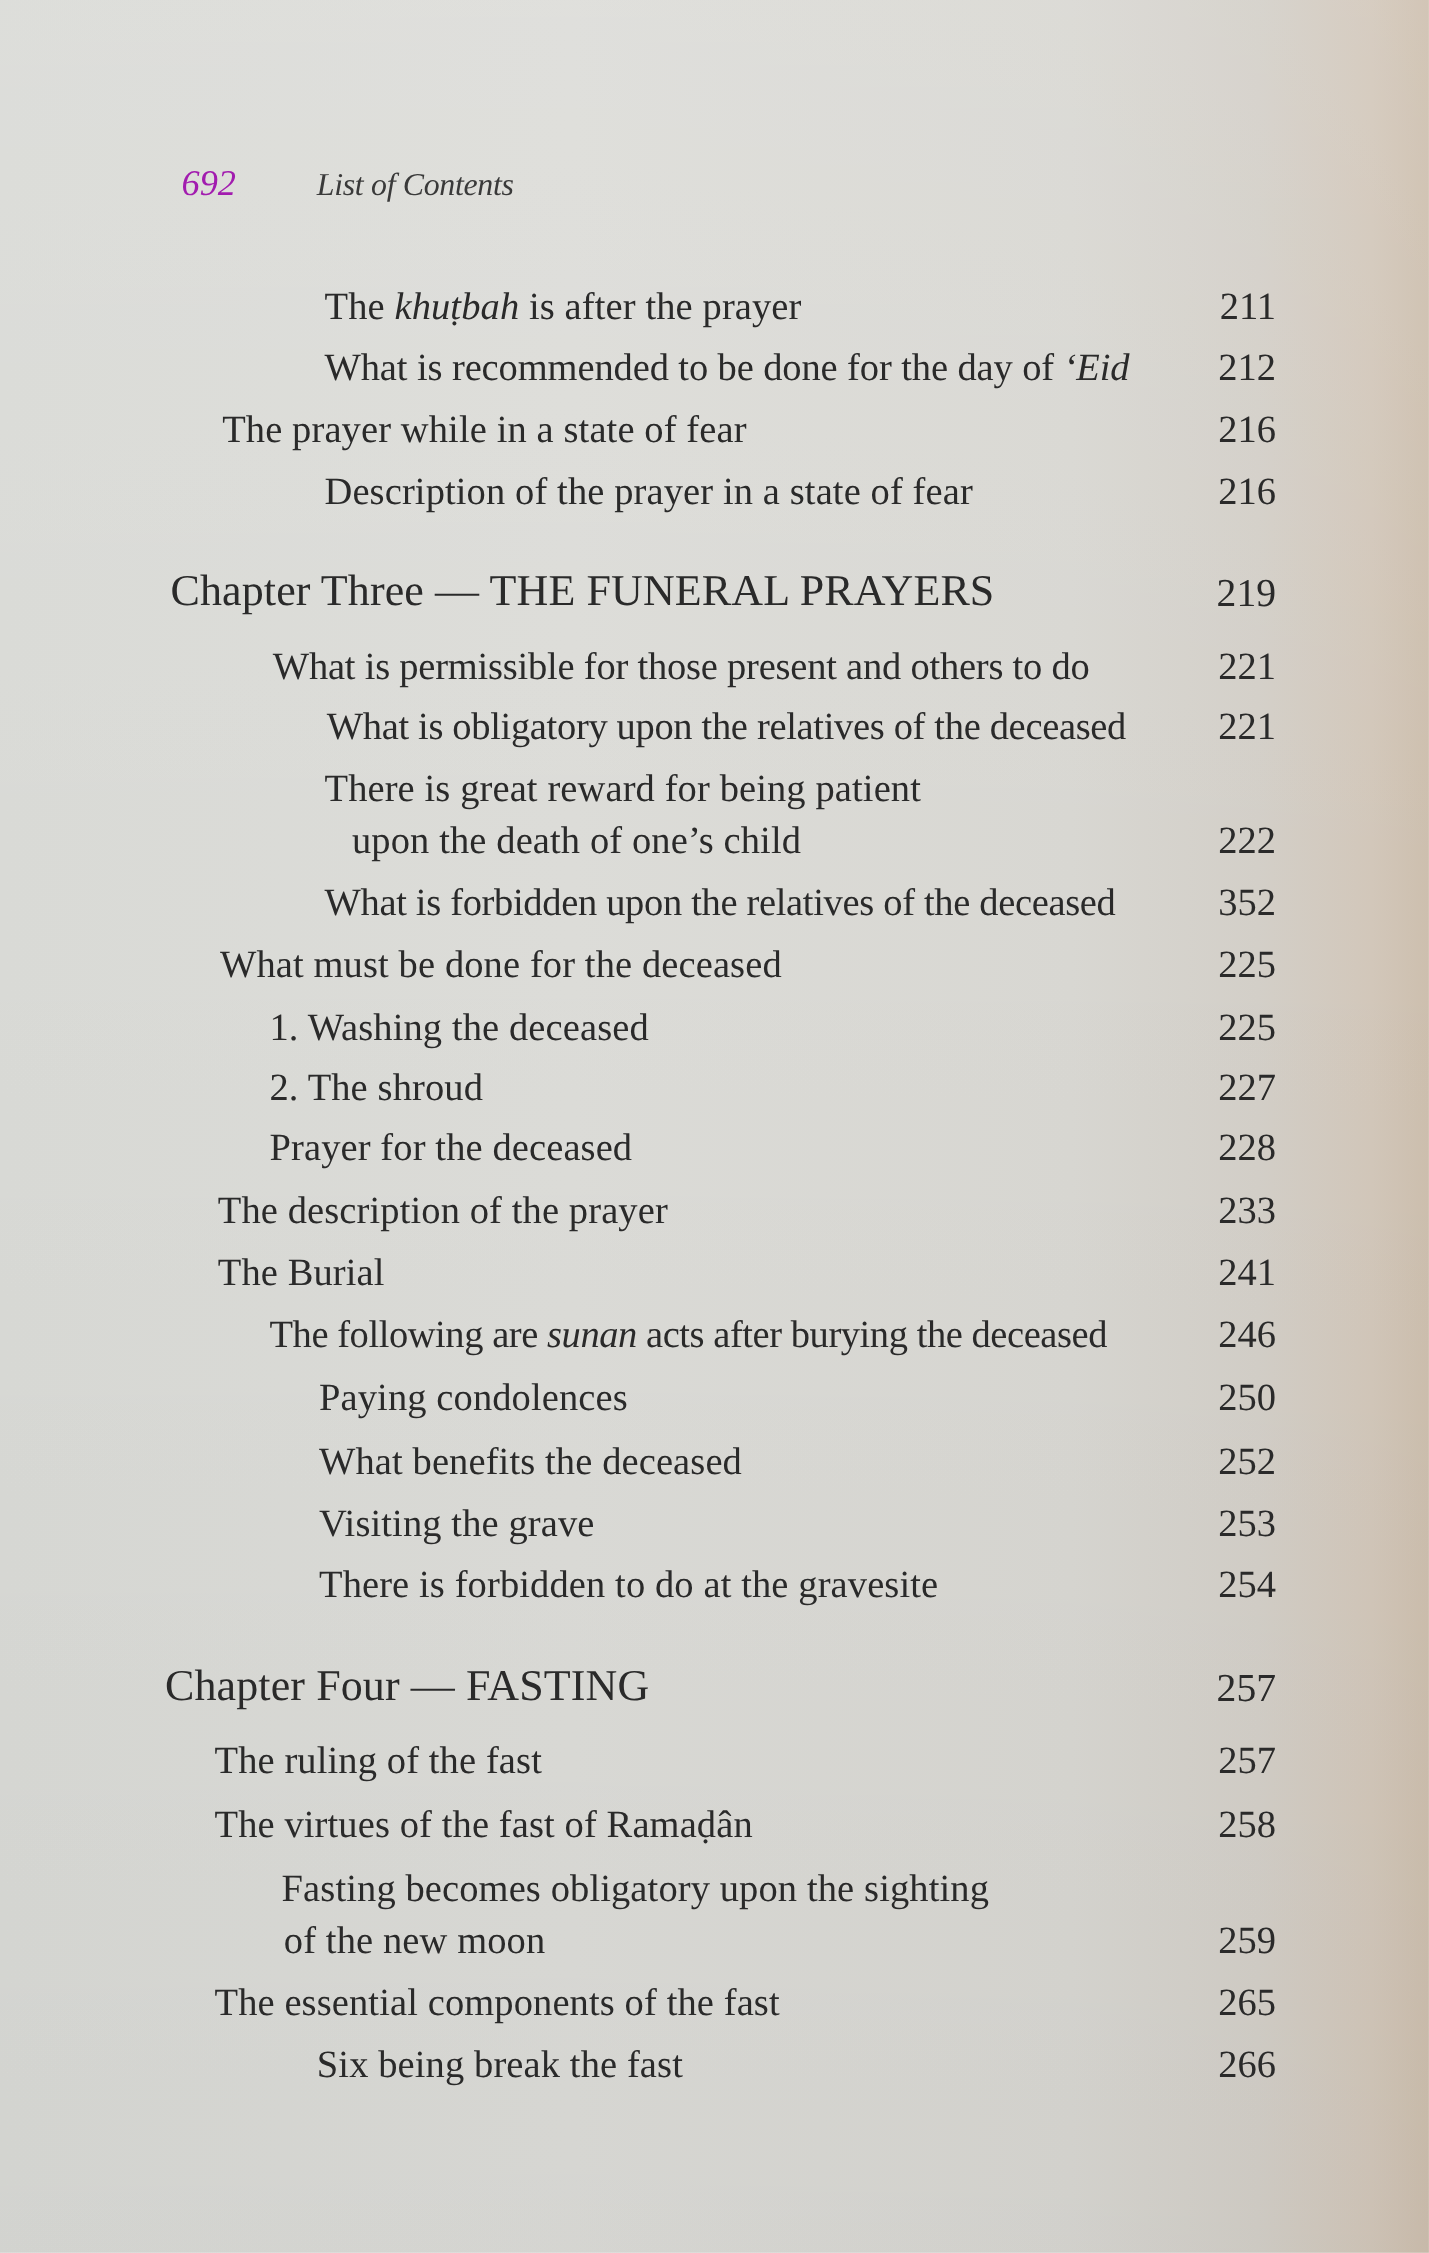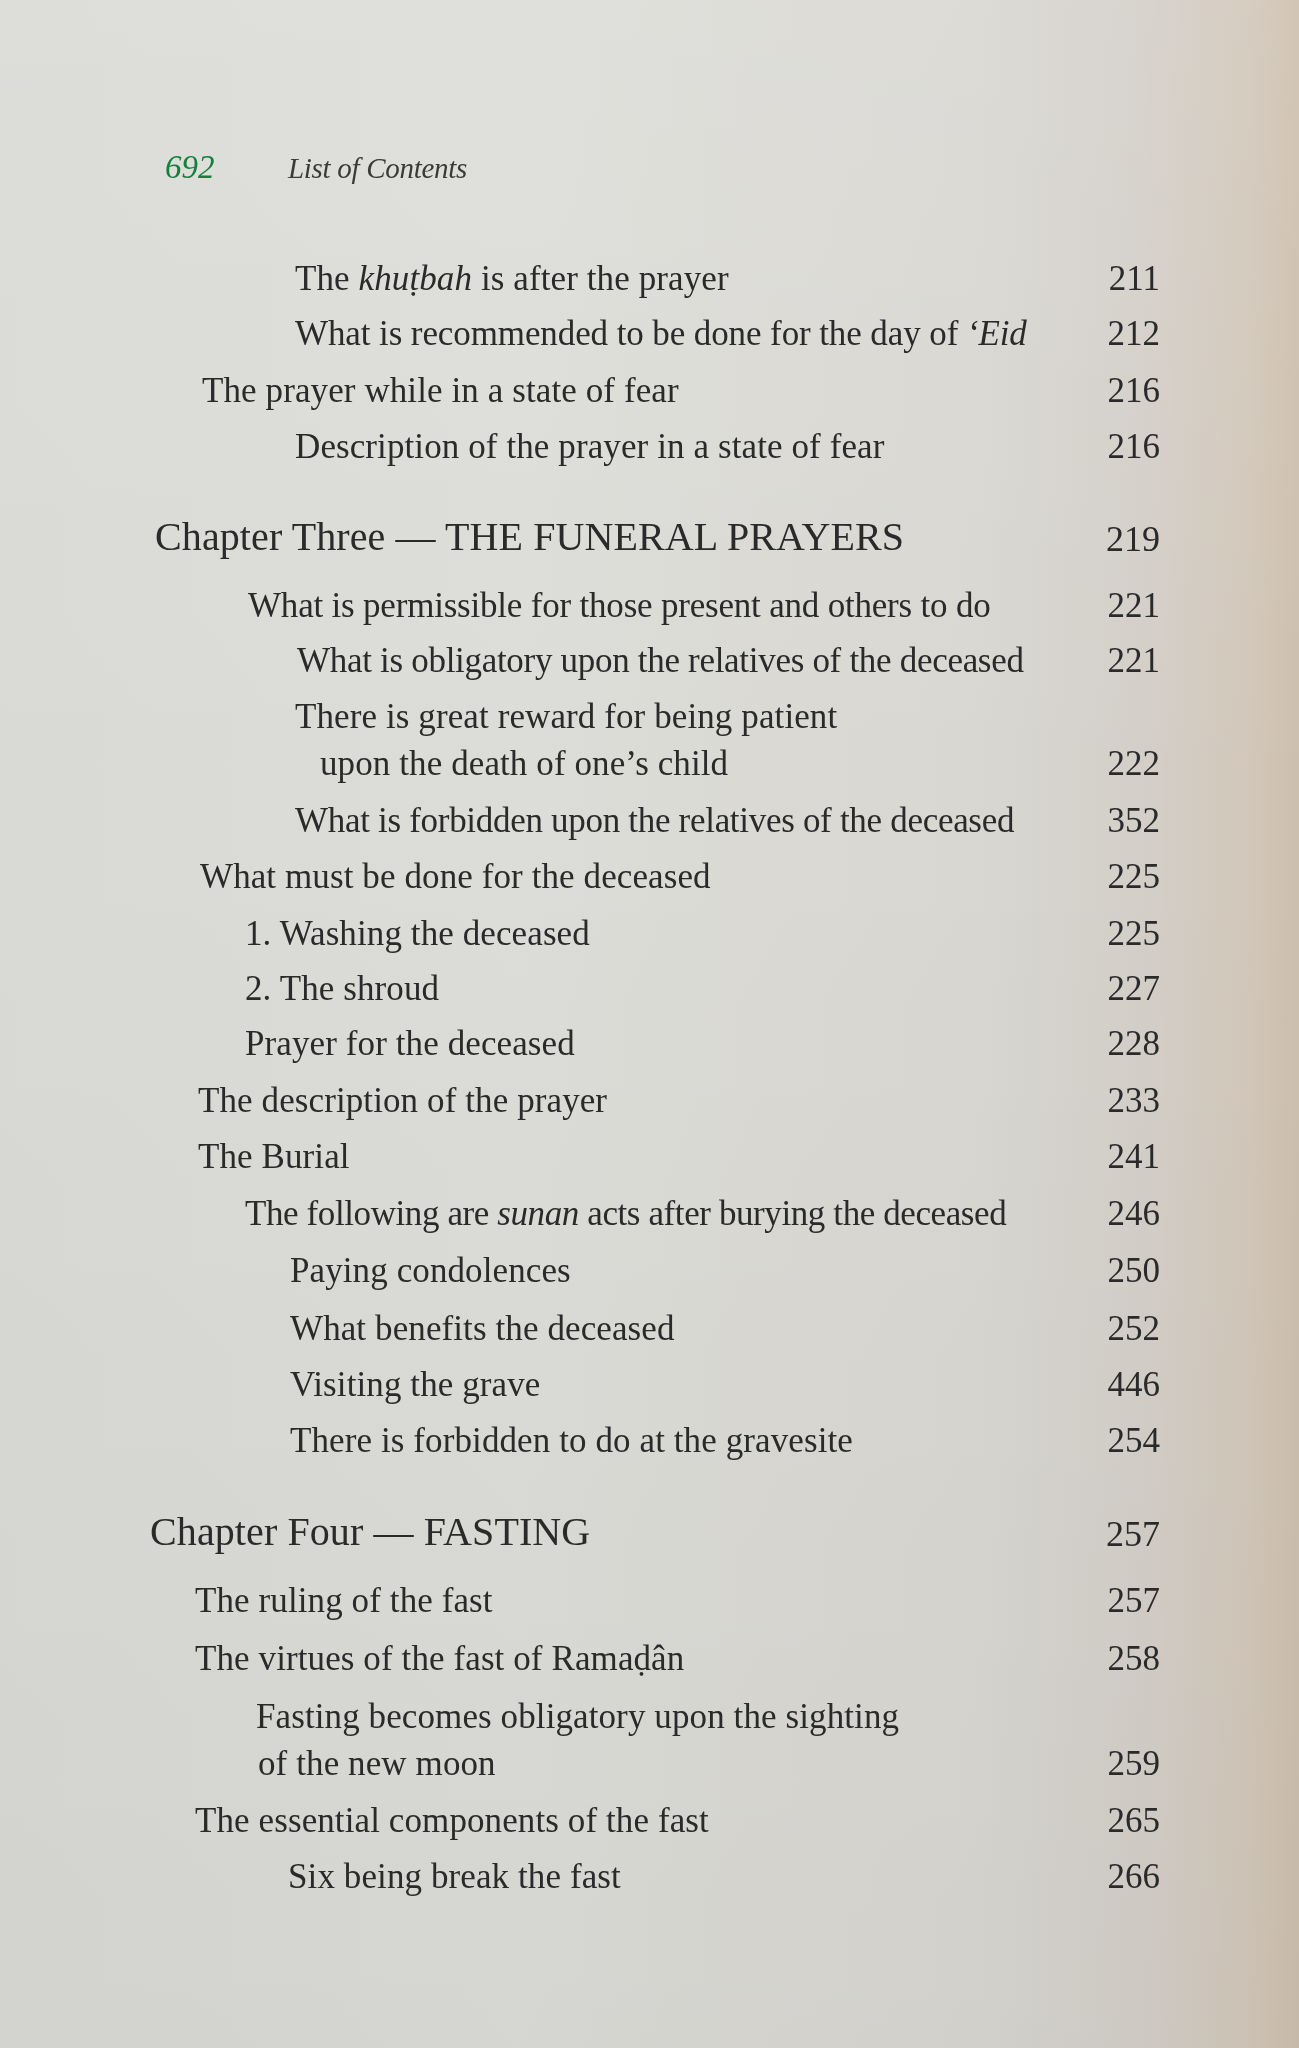--- a/index.html
+++ b/index.html
@@ -19,21 +19,21 @@
   .t {
     position: absolute; white-space: nowrap; font-size: 35px; line-height: 1;
     transform: translateY(-29px); letter-spacing: 0.1px;
   }
   .pg {
     position: absolute; right: 139px; font-size: 35px; line-height: 1;
     transform: translateY(-29px); text-align: right; white-space: nowrap;
   }
   .chap .t, .chap .pg { font-size: 40px; transform: translateY(-33px); }
   .chap .pg { font-size: 36px; transform: translateY(-29px); font-family: Liberation Serif, serif; }
-  .hdr-num { position: absolute; left: 165px; font-style: italic; font-size: 33px; line-height:1; transform: translateY(-27px); color: #15803d; }
+  .hdr-num { position: absolute; left: 165px; font-style: italic; font-size: 33px; line-height:1; transform: translateY(-27px); color: #a21caf; }
   .hdr-title { position: absolute; left: 288px; font-style: italic; font-size: 29px; line-height:1; transform: translateY(-24px); color: #3a3a3a; letter-spacing: -0.3px; }
   em { font-style: italic; }
 </style>
 </head>
 <body>
 
 <div class="shade"></div>
 
 <div class="row" style="top:178px">
   <span class="hdr-num">692</span>
@@ -128,21 +128,21 @@
   <span class="pg">250</span>
 </div>
 
 <div class="row" style="top:1340px">
   <span class="t" style="left:290px">What benefits the deceased</span>
   <span class="pg">252</span>
 </div>
 
 <div class="row" style="top:1396px">
   <span class="t" style="left:290px">Visiting the grave</span>
-  <span class="pg">446</span>
+  <span class="pg">253</span>
 </div>
 
 <div class="row" style="top:1452px">
   <span class="t" style="left:290px">There is forbidden to do at the gravesite</span>
   <span class="pg">254</span>
 </div>
 
 <div class="row chap" style="top:1545px">
   <span class="t" style="left:150px">Chapter Four — FASTING</span>
   <span class="pg">257</span>

